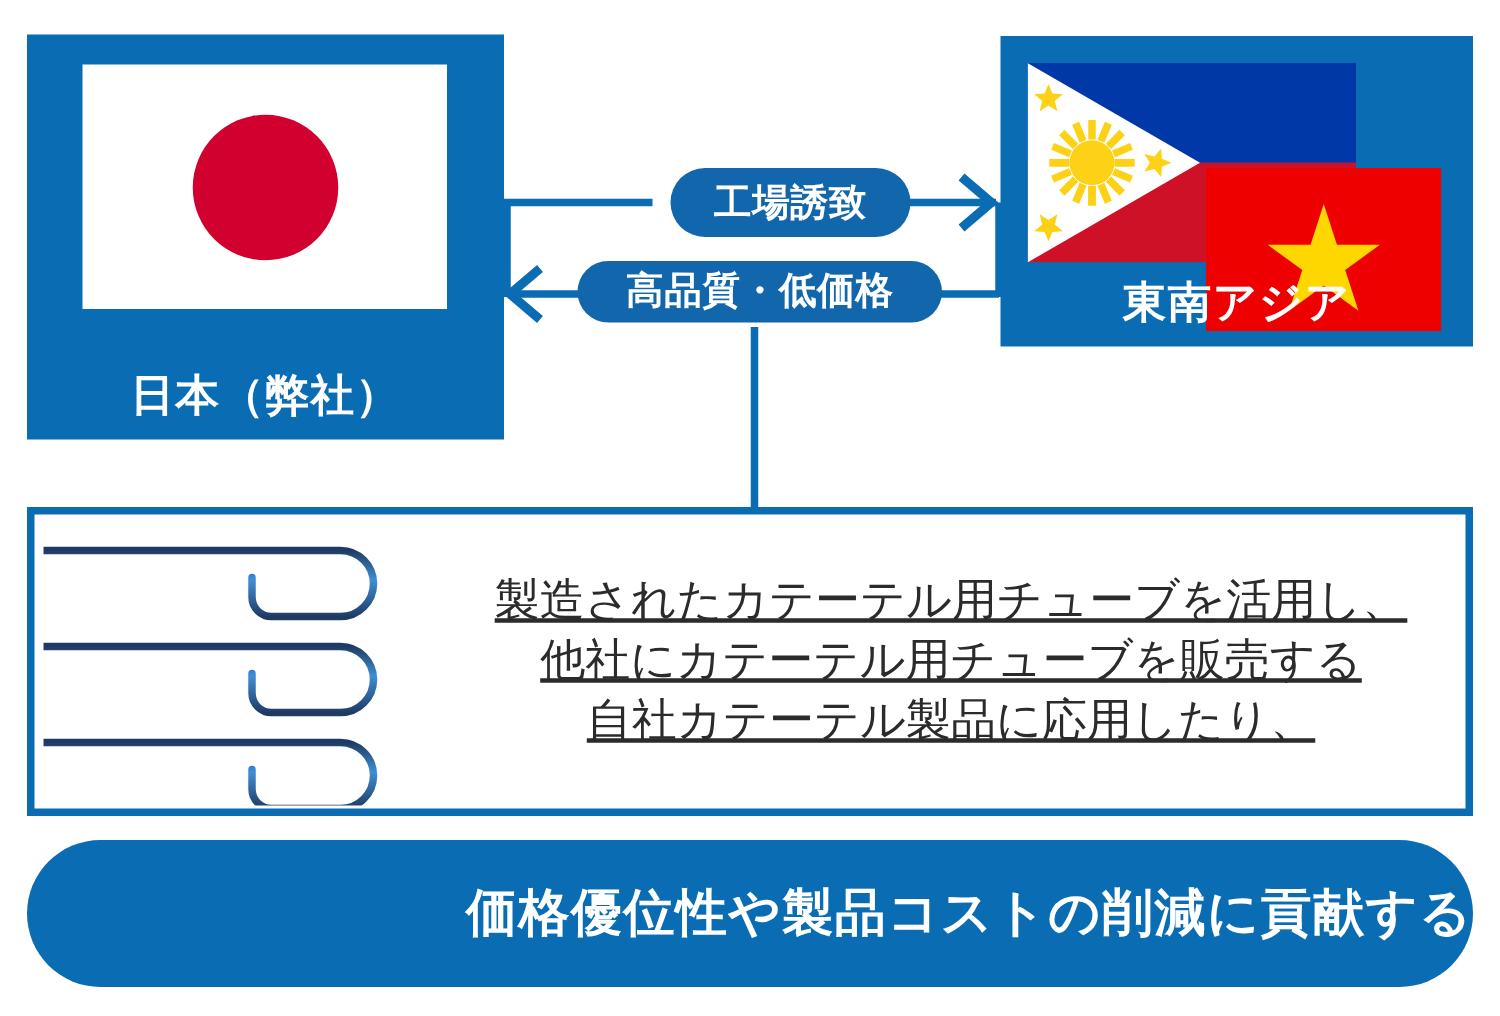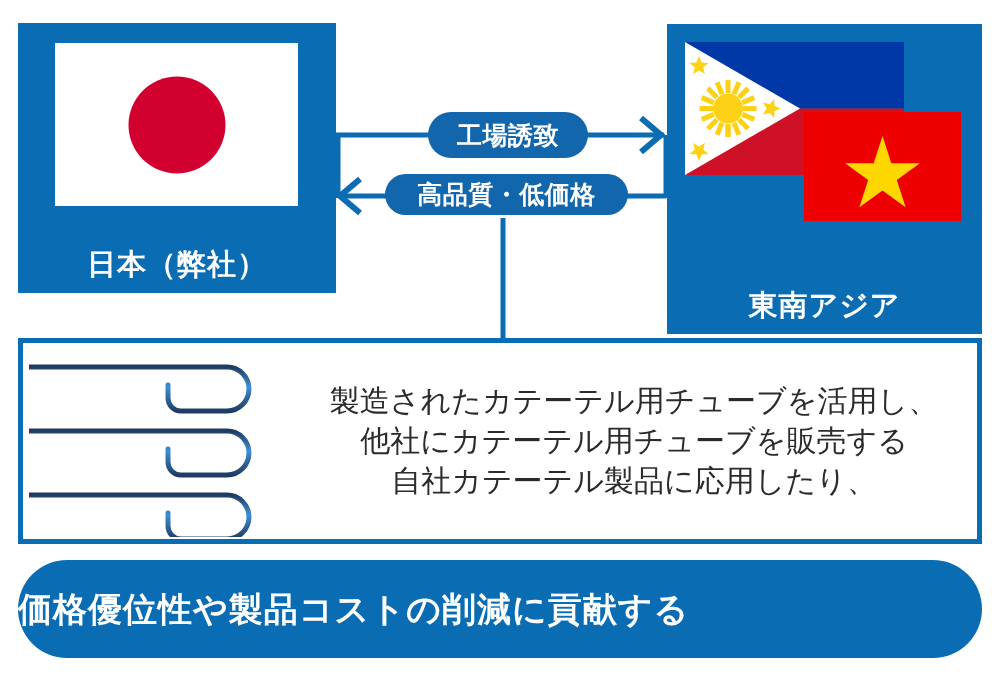--- a/index.html
+++ b/index.html
@@ -23,21 +23,21 @@
     background: #ffffff;
   }
 
   
   .region-box {
     position: absolute;
     background: #0a6db4;
     box-sizing: border-box;
   }
   #region-japan  { left: 18px;  top: 23px; width: 318px; height: 270px; }
-  #region-sea    { left: 667px; top: 24px; width: 315px; height: 310px; }
+  #region-sea    { left: 667px; top: 24px; width: 315px; height: 207px; }
 
   .region-label {
     position: absolute;
     left: 0; right: 0;
     bottom: 14px;
     text-align: center;
     color: #ffffff;
     font-size: 29px;
     font-weight: bold;
     letter-spacing: 1px;
@@ -103,21 +103,21 @@
     font-size: 25px;
     font-weight: bold;
     line-height: 1;
     display: flex;
     align-items: center;
     justify-content: center;
     letter-spacing: 0.5px;
     white-space: nowrap;
     box-sizing: border-box;
   }
-  #pill-factory  { left: 428px; top: 112px; width: 160px; height: 46px; }
+  #pill-factory  { left: 447px; top: 112px; width: 160px; height: 46px; }
   #pill-quality  { left: 385px; top: 174px; width: 243px; height: 41px; }
 
   
   #description-card {
     position: absolute;
     left: 18px;
     top: 338px;
     width: 964px;
     height: 206px;
     background: #ffffff;
@@ -139,35 +139,36 @@
     position: absolute;
     left: 276px;
     right: 8px;
     top: 50%;
     transform: translateY(-50%);
     text-align: center;
     color: #2b2b2b;
     font-size: 30px;
     font-weight: 500;
     line-height: 1.33;
+    text-decoration: underline;
   }
   #description-text div { white-space: nowrap; }
 
   
   #conclusion-banner {
     position: absolute;
     left: 18px;
     top: 560px;
     width: 964px;
     height: 98px;
     background: #0a6db4;
     border-radius: 49px;
     display: flex;
     align-items: center;
-    justify-content: flex-start;
+    justify-content: flex-end;
   }
   #conclusion-text {
     color: #ffffff;
     font-size: 34px;
     font-weight: bold;
     letter-spacing: 1px;
     line-height: 1;
     white-space: nowrap;
   }
 </style>

